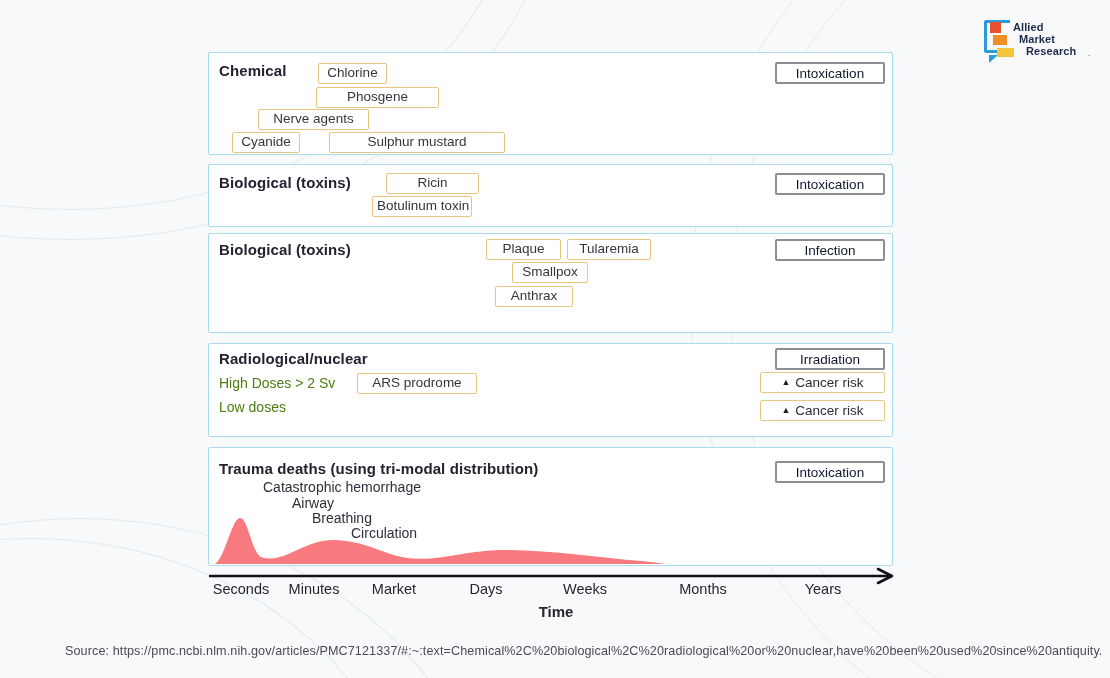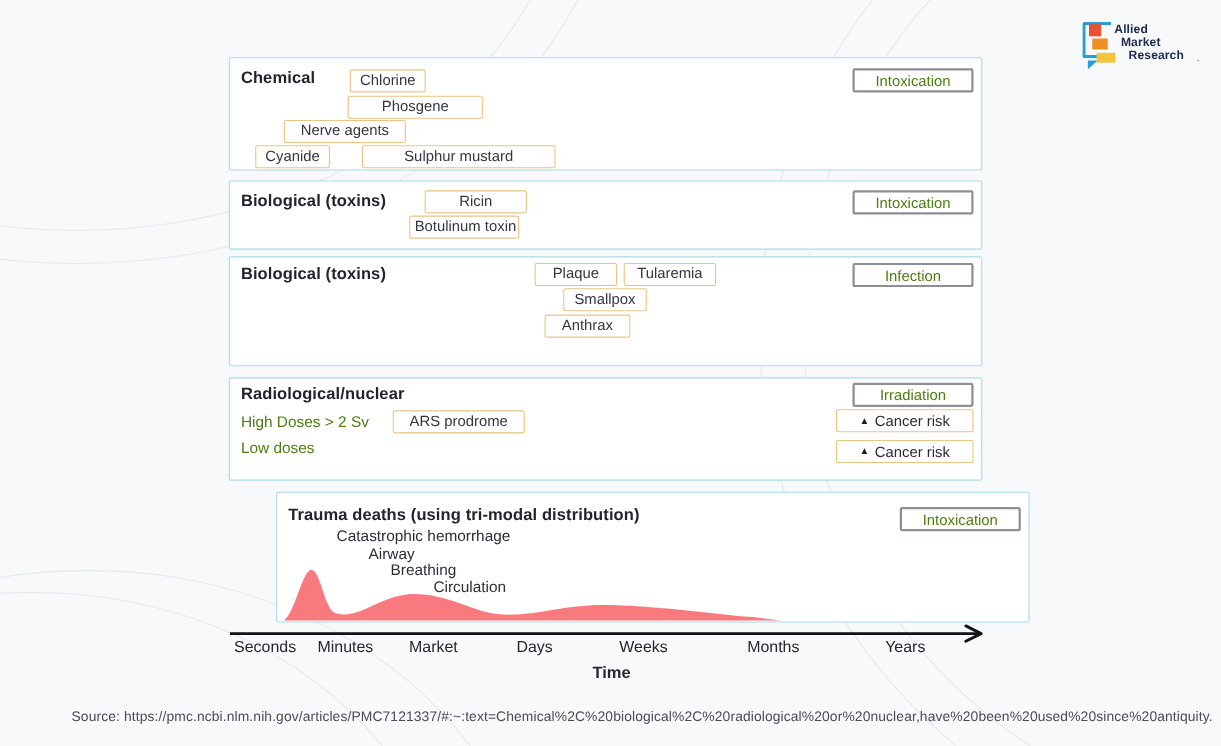--- a/index.html
+++ b/index.html
@@ -22,36 +22,36 @@
 
   
   .panel {
     position:absolute; left:208px; width:685px;
     background:#ffffff; border:1.5px solid #a9dbec; border-radius:2px;
   }
   .p1 { top:52px;  height:103px; }
   .p2 { top:164px; height:63px;  }
   .p3 { top:233px; height:100px; }
   .p4 { top:343px; height:94px;  }
-  .p5 { top:447px; height:119px;margin-left:43px; }
+  .p5 { top:447px; height:119px; }
 
   .ptitle {
     position:absolute; left:10px; font-weight:bold; font-size:15px; color:#232330;
     letter-spacing:0.1px; white-space:nowrap;
   }
   .abox {
     position:absolute; height:21px; line-height:18px;
     border:1.5px solid #e9c582; border-radius:2px; background:#fff;
     font-size:13.5px; color:#35353f; text-align:center; white-space:nowrap;
     padding:0 4px;
   }
   .outcome {
     position:absolute; right:7px; width:110px; height:22px; line-height:19px;
     border:2px solid #8b8e94; border-radius:2px; background:#fff;
-    font-size:13.5px; color:#4d7c0f; text-align:center;
+    font-size:13.5px; color:#0f172a; text-align:center;
   }
   .riskbox {
     position:absolute; right:7px; width:125px; height:21px;
     border:1.5px solid #e9c582; border-radius:2px; background:#fff;
     display:flex; align-items:center; justify-content:center; gap:5px;
     font-size:13.5px; color:#2b2b36;
   }
   .riskbox .tri { font-size:9px; line-height:1; color:#1d1d24; }
   .doselabel { position:absolute; left:10px; font-size:14px; color:#4d7c0f; white-space:nowrap; }
   .tlabel { position:absolute; font-size:14px; color:#2e2e3a; white-space:nowrap; }

